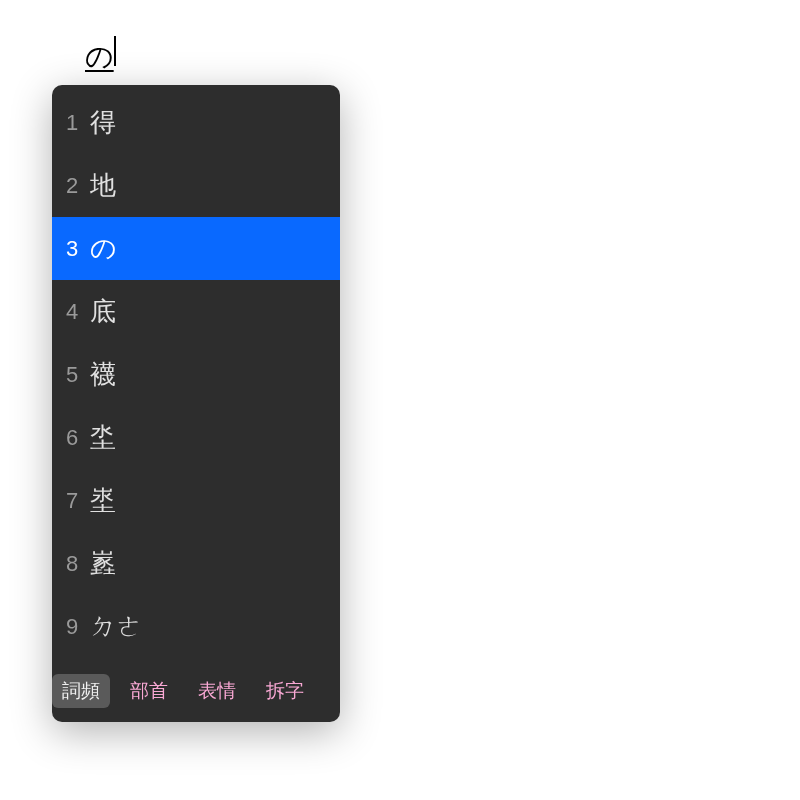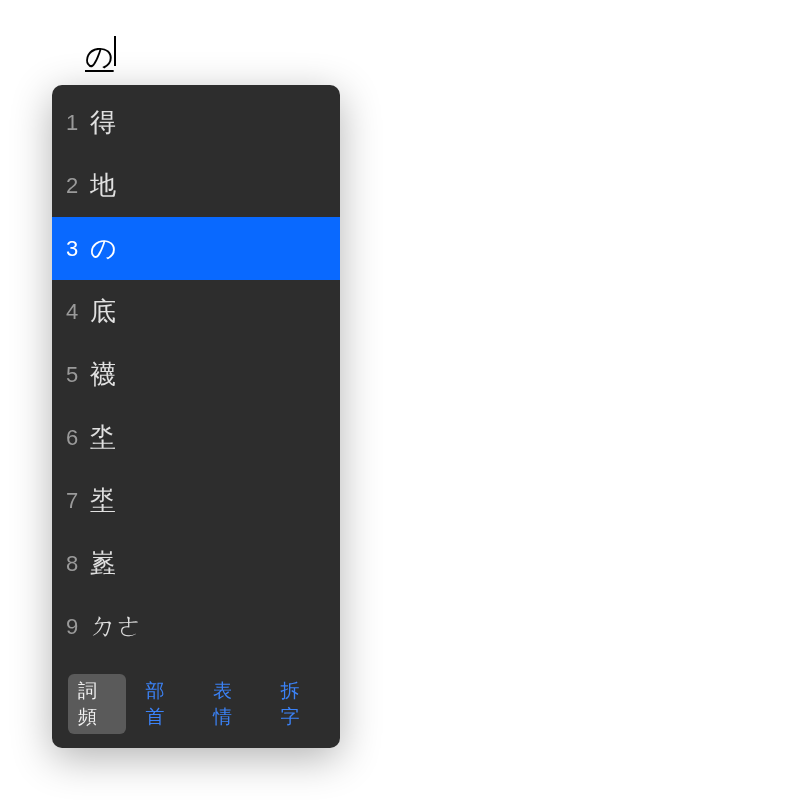--- a/index.html
+++ b/index.html
@@ -69,26 +69,26 @@
       font-size: 26px;
       color: #e0e0e0;
       margin-left: 4px;
     }
     .candidate.selected .candidate-text {
       color: #ffffff;
     }
     .tabs {
       display: flex;
       gap: 10px;
-      padding: 10px 12px 14px 16px;
+      padding: 10px 12px 14px 0;
       align-items: center;
     }
     .tab {
       font-size: 19px;
-      color: #3b82f6;
+      color: #f9a8d4;
       padding: 4px 10px;
       border-radius: 6px;
       cursor: pointer;
     }
     .tab.active {
       background: #5a5a5a;
       color: #f0f0f0;
     }
   </style>
 </head>

